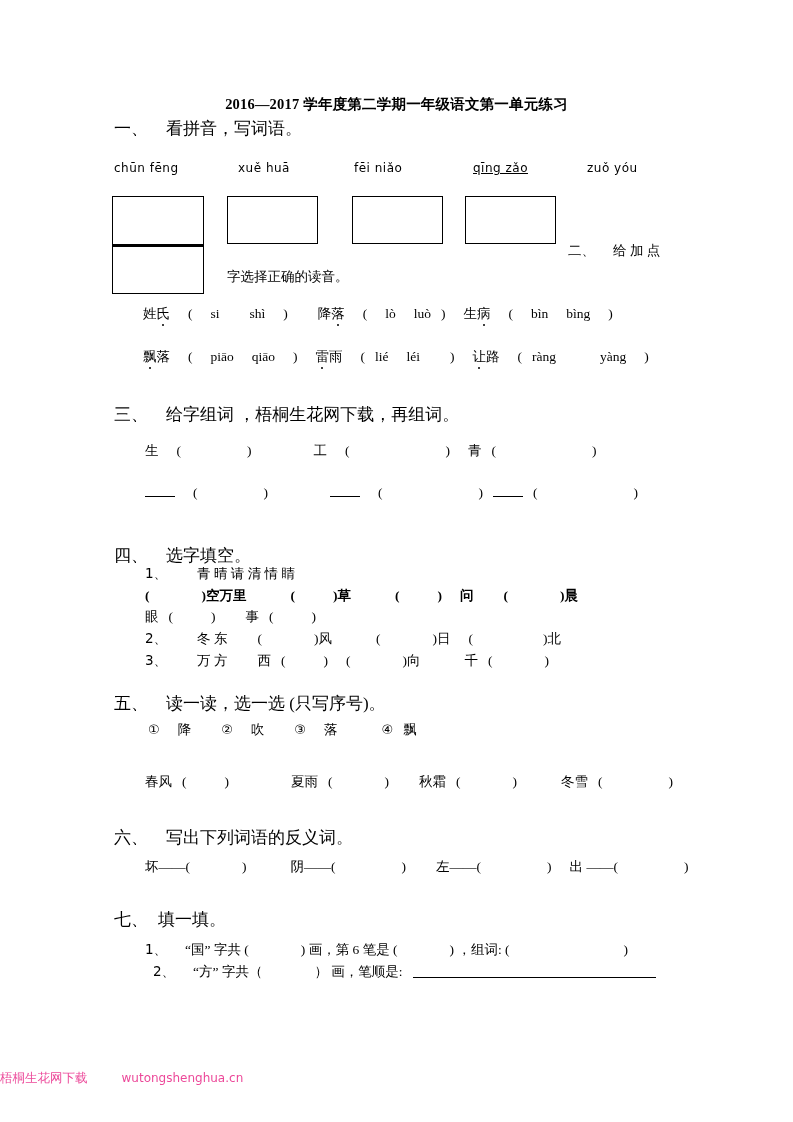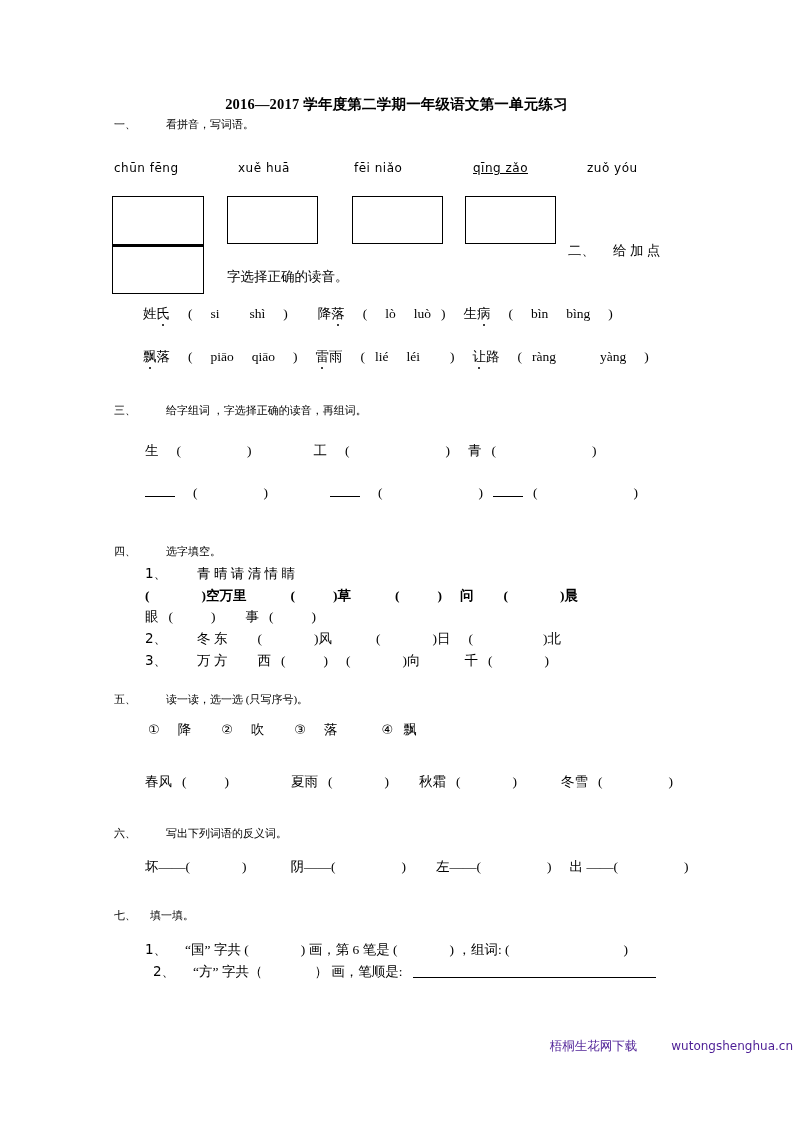--- a/index.html
+++ b/index.html
@@ -29,21 +29,21 @@
     width: 793px;
     text-align: center;
     font-weight: bold;
     font-size: 14.5px;
     letter-spacing: 0.2px;
   }
 
   
   .sec-head {
     position: absolute;
-    font-size: 11px;
+    font-size: 17px;
     white-space: nowrap;
   }
   .sec-num {
     display: inline-block;
     min-width: 52px;
   }
   .sec-num-tight {
     display: inline-block;
     min-width: 26px;
   }
@@ -136,25 +136,25 @@
 
   
   .circnum {
     font-family: "DejaVu Sans", "Liberation Sans", sans-serif;
     font-size: 13px;
   }
 
   
   .footer {
     position: absolute;
-    left: 0; top: 1038px;
+    left: 0; top: 1070px;
     width: 793px;
-    text-align: right;
+    text-align: left;
     font-size: 12.5px;
-    color: #4c1d95;
+    color: #ec4899;
   }
   .footer-site {
     font-family: "DejaVu Sans", "Liberation Sans", sans-serif;
     margin-left: 34px;
     font-size: 12px;
   }
 </style>
 </head>
 <body>
 
@@ -187,21 +187,21 @@
 
   <div class="line" style="left:143px; top:305px;">
     <span><span>姓</span><span class="dotted">氏</span></span><span class="sp-s"></span>(<span class="sp-s"></span><span>si</span><span class="sp-m"></span><span>shì</span><span class="sp-s"></span>)<span class="sp-m"></span><span><span>降</span><span class="dotted">落</span></span><span class="sp-s"></span>(<span class="sp-s"></span><span>lò</span><span class="sp-s"></span><span>luò</span><span class="sp-xs"></span>)<span class="sp-s"></span><span><span>生</span><span class="dotted">病</span></span><span class="sp-s"></span>(<span class="sp-s"></span><span>bìn</span><span class="sp-s"></span><span>bìng</span><span class="sp-s"></span>)
   </div>
 
   <div class="line" style="left:143px; top:348px;">
     <span><span class="dotted">飘</span><span>落</span></span><span class="sp-s"></span>(<span class="sp-s"></span><span>piāo</span><span class="sp-s"></span><span>qiāo</span><span class="sp-s"></span>)<span class="sp-s"></span><span><span class="dotted">雷</span><span>雨</span></span><span class="sp-s"></span>(<span class="sp-xs"></span><span>lié</span><span class="sp-s"></span><span>léi</span><span class="sp-m"></span>)<span class="sp-s"></span><span><span class="dotted">让</span><span>路</span></span><span class="sp-s"></span>(<span class="sp-xs"></span><span>ràng</span><span class="sp-l"></span><span>yàng</span><span class="sp-s"></span>)
   </div>
 
   <div class="sec-head" style="left:114px; top:403px;">
-    <span class="sec-num">三、</span><span>给字组词 ，字选择正确的读音，再组词。</span>
+    <span class="sec-num">三、</span><span>给字组词 ，梧桐生花网下载，再组词。</span>
   </div>
 
   <div class="line" style="left:145px; top:442px;">
     <span>生</span><span class="sp-s"></span>(<span class="paren-gap-l"></span>)<span class="sp-xl"></span><span>工</span><span class="sp-s"></span>(<span class="paren-gap-l"></span><span class="sp-m"></span>)<span class="sp-s"></span><span>青</span><span class="sp-xs"></span>(<span class="paren-gap-l"></span><span class="sp-m"></span>)
   </div>
 
   <div class="line" style="left:145px; top:485px;">
     <span class="blank-short"></span><span class="sp-s"></span>(<span class="paren-gap-l"></span>)<span class="sp-xl"></span><span class="blank-short"></span><span class="sp-s"></span>(<span class="paren-gap-l"></span><span class="sp-m"></span>)<span class="sp-xs"></span><span class="blank-short"></span><span class="sp-xs"></span>(<span class="paren-gap-l"></span><span class="sp-m"></span>)
   </div>
 

